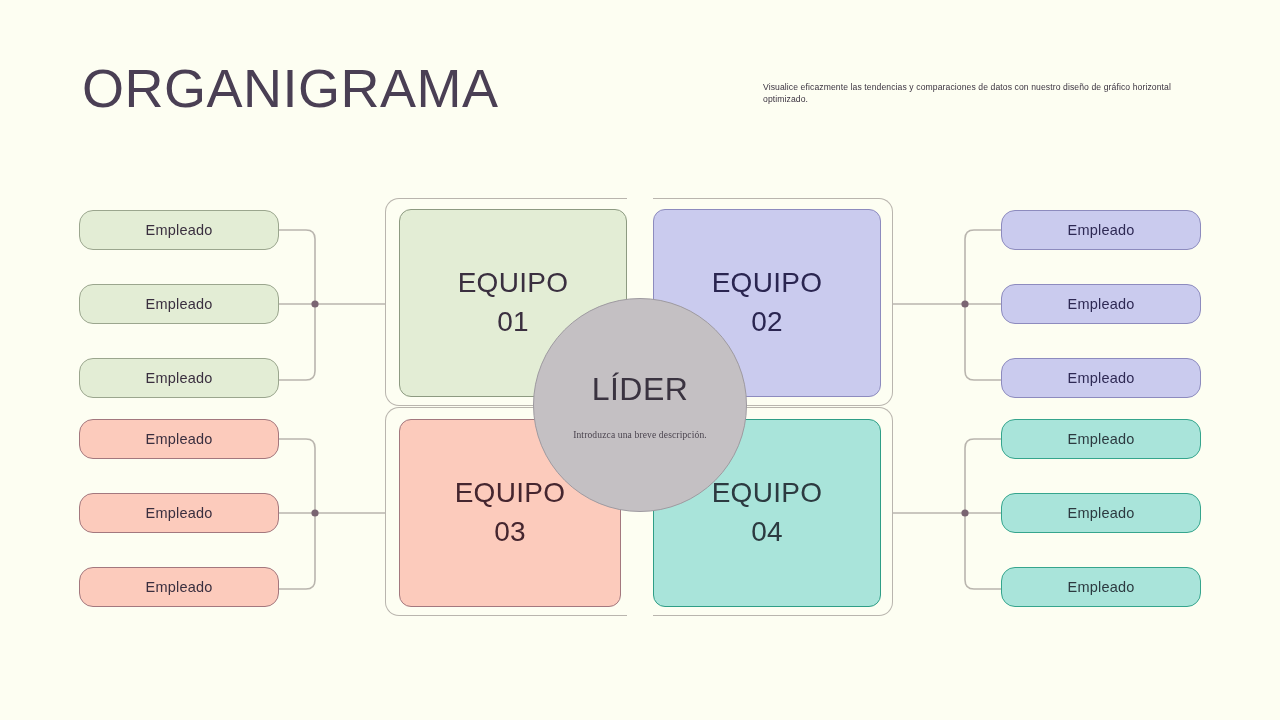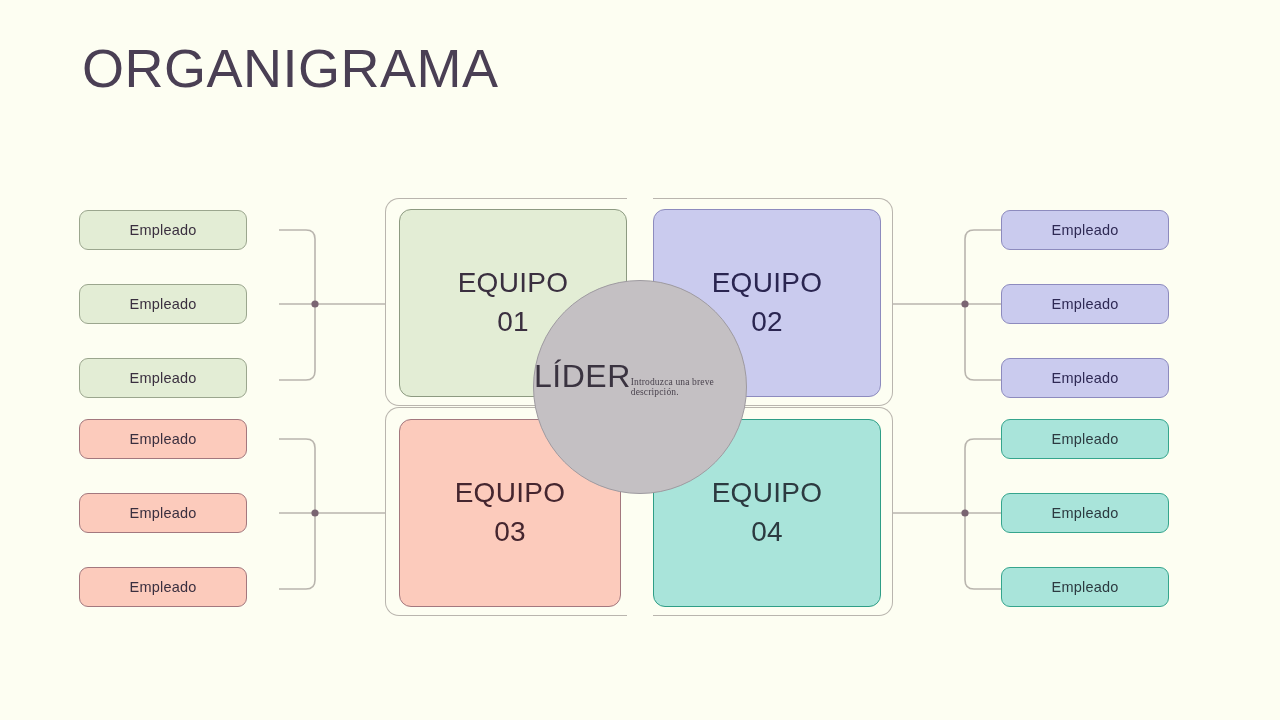--- a/index.html
+++ b/index.html
@@ -8,21 +8,21 @@
     background:#FDFEF2;
     font-family:"Liberation Sans", sans-serif;
     overflow:hidden;
     position:relative;
   }
   .stage{ position:absolute; inset:0; }
 
   
   .title{
     position:absolute;
-    left:82px; top:40px;
+    left:82px; top:60px;
     font-size:54px;
     letter-spacing:0.5px;
     font-weight:400;
     color:#4A3F54;
     line-height:1.05;
   }
   .subtitle{
     position:absolute;
     left:763px; top:82px;
     width:452px;
@@ -31,22 +31,22 @@
     line-height:1.35;
     letter-spacing:0.1px;
   }
 
   
   .wires{ position:absolute; left:0; top:0; width:1280px; height:720px; }
 
   
   .emp{
     position:absolute;
-    width:168px; height:40px;
-    border-radius:9px;
+    width:200px; height:40px;
+    border-radius:14px;
     border:1px solid #8E7C90;
     display:flex; align-items:center; justify-content:center;
     font-size:14.5px;
     color:#3A2F3F;
     letter-spacing:.2px;
   }
   .emp.green { background:#E3EDD5; border-color:#9BA68E; }
   .emp.salmon{ background:#FCCBBC; border-color:#A3787E; }
   .emp.purple{ background:#CACBEE; border-color:#8D8BBE; color:#2E2954; }
   .emp.teal  { background:#A9E4DA; border-color:#35A58D; color:#2C3A40; }
@@ -72,26 +72,26 @@
     letter-spacing:.3px;
   }
   .team.t1{ background:#E3EDD5; border-color:#8D9A81; }
   .team.t2{ background:#CACBEE; border-color:#8D8BBE; color:#2A2550; }
   .team.t3{ background:#FCCBBC; border-color:#A3787E; color:#45262F; }
   .team.t4{ background:#A9E4DA; border-color:#2F9E86; color:#2C3A40; }
 
   
   .leader{
     position:absolute;
-    left:533px; top:280px;
+    left:533px; top:298px;
     width:214px; height:214px;
     border-radius:50%;
     background:#C4C0C3;
     border:1px solid #9E9AA0;
-    display:flex; flex-direction:row;
+    display:flex; flex-direction:column;
     align-items:center; justify-content:center;
     z-index:20;
   }
   .leader-title{
     font-size:32px;
     color:#3A3340;
     letter-spacing:.5px;
     margin-bottom:22px;
   }
   .leader-desc{
@@ -100,20 +100,21 @@
     letter-spacing:.15px;
     font-family:Liberation Serif, serif;
   }
 </style>
 </head>
 <body>
 
 <div class="stage">
 
   <div class="title">ORGANIGRAMA</div>
+  <div class="subtitle">Visualice eficazmente las tendencias y comparaciones de datos con nuestro diseño de gráfico horizontal optimizado.</div>
 
   <svg class="wires" viewBox="0 0 1280 720" width="1280" height="720" aria-hidden="true">
     <g fill="none" stroke="#B9B5AE" stroke-width="1.6">
 
       <path d="M279 230 H306 Q315 230 315 239 V371 Q315 380 306 380 H279"></path>
       <path d="M279 304 H385"></path>
 
       <path d="M279 439 H306 Q315 439 315 448 V580 Q315 589 306 589 H279"></path>
       <path d="M279 513 H385"></path>
 

